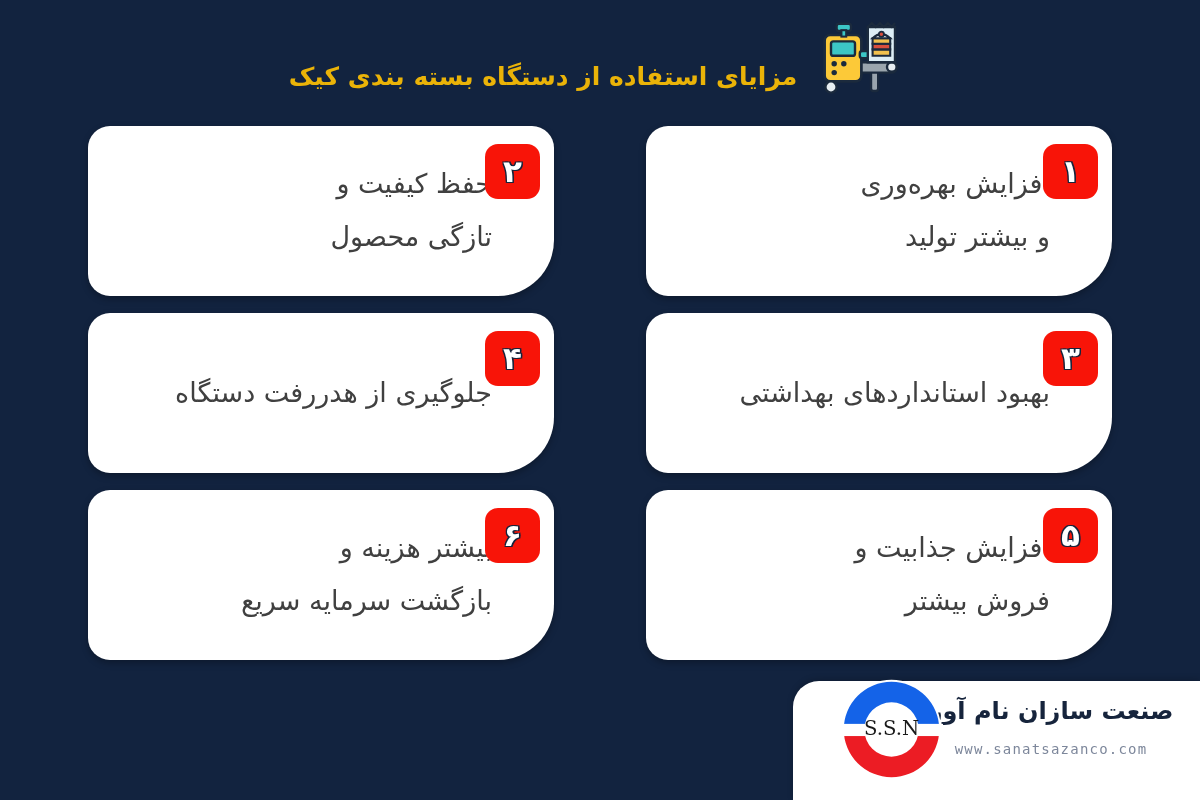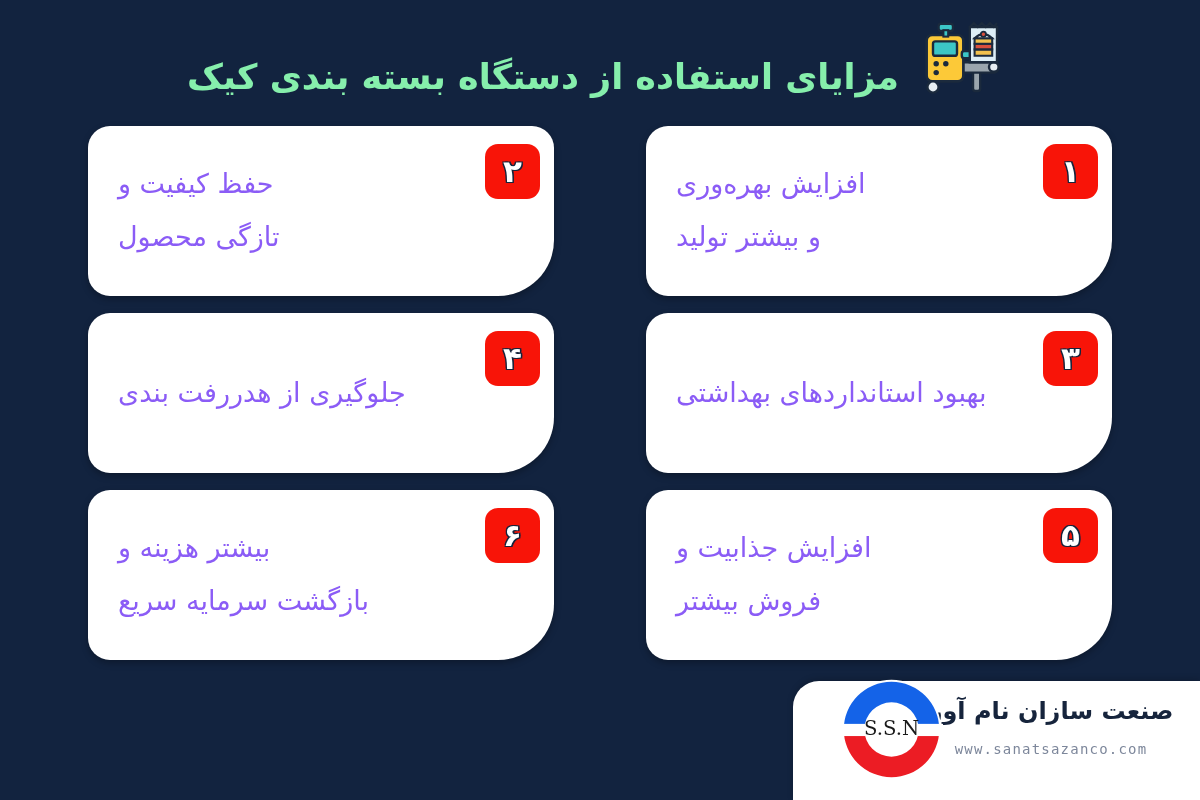--- a/index.html
+++ b/index.html
@@ -32,22 +32,22 @@
     width: 1200px;
     height: 118px;
     display: flex;
     flex-direction: row-reverse;
     align-items: center;
     justify-content: center;
     gap: 18px;
   }
 
   .header-title {
-    color: #86efac;
-    font-size: 35px;
+    color: #eab308;
+    font-size: 25px;
     font-weight: bold;
     letter-spacing: 0px;
     white-space: nowrap;
     line-height: 1.2;
     direction: rtl;
     margin-top: 35px;
   }
 
   .header-icon {
     width: 96px;
@@ -100,25 +100,25 @@
     line-height: 1;
     text-shadow:
       -1.4px -1.4px 0 #16243c,
        1.4px -1.4px 0 #16243c,
       -1.4px  1.4px 0 #16243c,
        1.4px  1.4px 0 #16243c;
     z-index: 3;
   }
 
   .card-text {
-    color: #8b5cf6;
+    color: #404040;
     font-size: 27px;
     font-weight: normal;
     line-height: 1.95;
-    text-align: left;
+    text-align: right;
     direction: rtl;
     width: 100%;
     padding-right: 8px;
   }
 
   .card-text .line { display: block; white-space: nowrap; }
 
   
   .card.single .card-text { line-height: 1.4; }
 
@@ -237,21 +237,21 @@
     <div class="card single">
       <span class="card-badge">۳</span>
       <span class="card-text">
         <span class="line">بهبود استانداردهای بهداشتی</span>
       </span>
     </div>
 
     <div class="card single">
       <span class="card-badge">۴</span>
       <span class="card-text">
-        <span class="line">جلوگیری از هدررفت بندی</span>
+        <span class="line">جلوگیری از هدررفت دستگاه</span>
       </span>
     </div>
 
     <div class="card">
       <span class="card-badge">۵</span>
       <span class="card-text">
         <span class="line">افزایش جذابیت و</span>
         <span class="line">فروش بیشتر</span>
       </span>
     </div>

